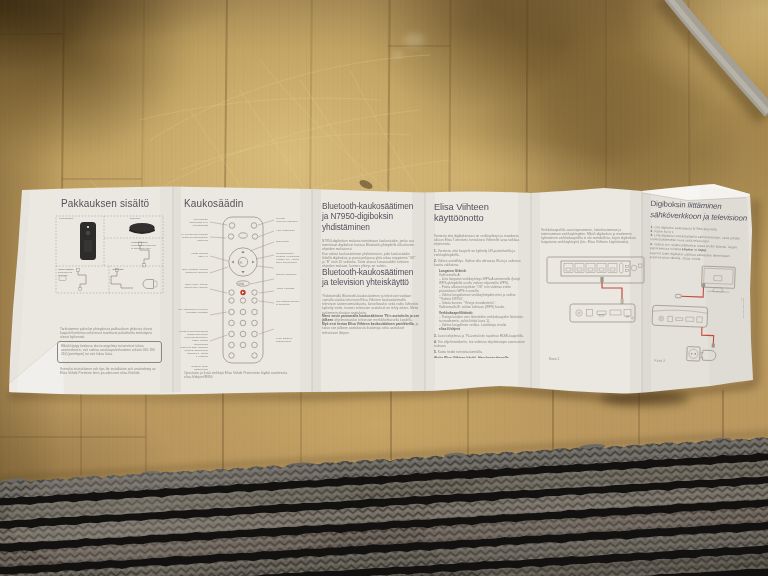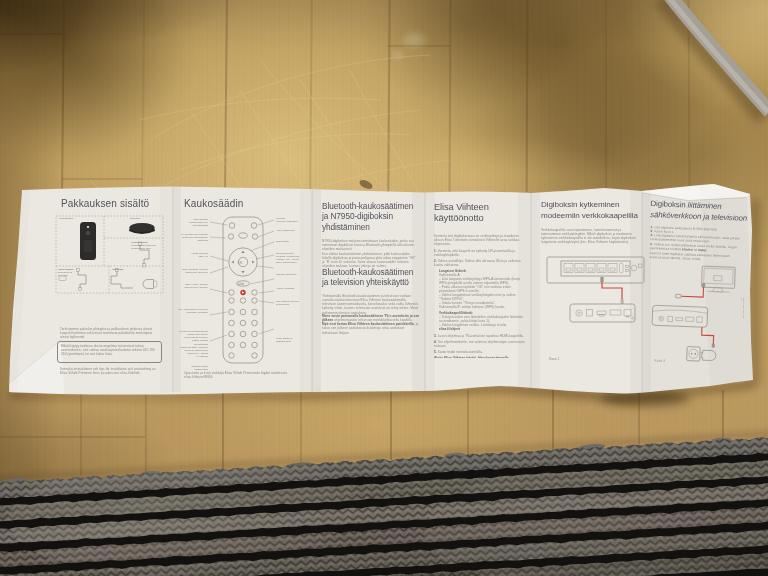--- a/index.html
+++ b/index.html
@@ -334,21 +334,20 @@
       <div style="margin-bottom:2px;"><b style="color:#66625c">1.</b> Varmista, että kaapelit on kytketty UR-punnittavilla ja verkkoyhteydellä.</div>
       <div style="margin-bottom:2px;"><b style="color:#66625c">2.</b> Valitse asetellitys. Valitse alla olevassa Wi-to ja valinnan kautta valikoissa.</div>
       <div style="margin-left:5px;margin-bottom:2px;"><b style="color:#66625c">Langaton liitäntä:</b><br>Valitsemalla A:<br>– Liitä langaton verkkoyhteys WPS-A-toiminnolla (kevyt WPS-yhteydellä avulla verkon ohjaimella WPS).<br>– Paina alkavat näyttöön "OK" niin valintaa eteen päästäksesi WPS:n sivuille.<br>– Valitse langattoman verkkoyhteyden nimi ja valitse "Yhdistä N7950".<br>– Odota kunnes "Yhteys muodostettu".<br>Valitsemalla B: valitse kohtaan (WPS) kautta.</div>
       <div style="margin-left:5px;margin-bottom:3px;"><b style="color:#66625c">Verkkokaapeliliitäntä:</b><br>– Tietoja koskee vain liitäntöihin verkkokaapelin liitäntään tai modeemin, valita liittää kuva 1).<br>– Valitse langallinen verkko. Lisätietoja sivulta <b style="color:#66625c">elisa.fi/ohjeet</b></div>
       <div style="margin-bottom:2px;"><b style="color:#66625c">3.</b> Luovii ohjelmaa ja TV-asetuksiin tapahtuu HDMI-kaapelilla.</div>
       <div style="margin-bottom:2px;"><b style="color:#66625c">4.</b> Tee ohjelmistokortin, tee valinnan ohjelmistojen asennusten mukaan.</div>
       <div style="margin-bottom:2px;"><b style="color:#66625c">5.</b> Katso tiedot tunnistautumisilla.</div>
       <div style="font-weight:bold;color:#66625c">Aloita Elisa Viihteen käyttö. Hauskanavakanalla käsauttavalla!</div>
     </div>
 
-    <div class="h1" style="left:541px;top:200px;font-size:8.1px;line-height:1.3;">Digiboksin kytkeminen<br>modeemiin verkkokaapelilla</div>
     <div class="tx" style="left:541px;top:228px;width:97px;">Verkkokaapelilla saat nopeamman, luotettavamman ja toimivamman verkkoyhteyden. Mikäli digiboksin ja modeemin kytkeminen verkkokaapelilla ei ole mahdollista, käytä digiboksin langatonta verkkoyhteyttä (kts. Elisa Viihteen käyttöönotto).</div>
     <svg class="abs" style="left:541px;top:252px" width="106" height="108" viewBox="0 0 106 108">
 
       <rect x="6" y="5" width="97" height="26" rx="1.5" class="ln"></rect>
       <rect x="20" y="9" width="69" height="15" class="ln" fill="#e7e4de"></rect>
       <g class="ln2" fill="none">
         <rect x="23" y="11.5" width="9" height="9"></rect>
           <path d="M25,16 h5 v3 h-5 z"></path>
         <rect x="34" y="11.5" width="9" height="9"></rect>
           <path d="M36,16 h5 v3 h-5 z"></path>

